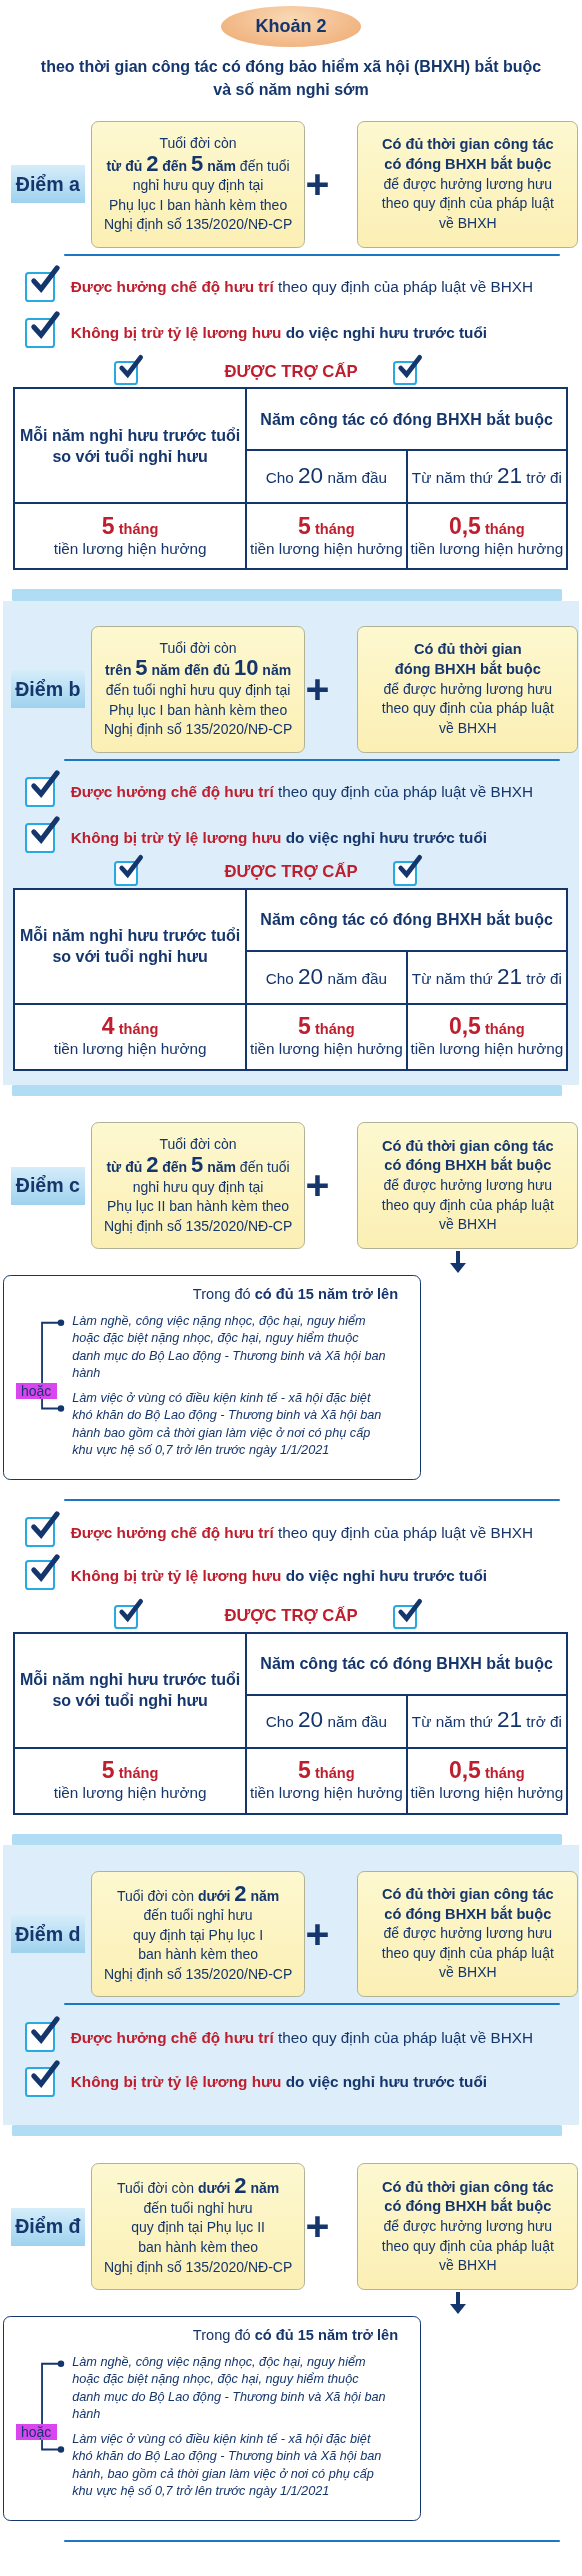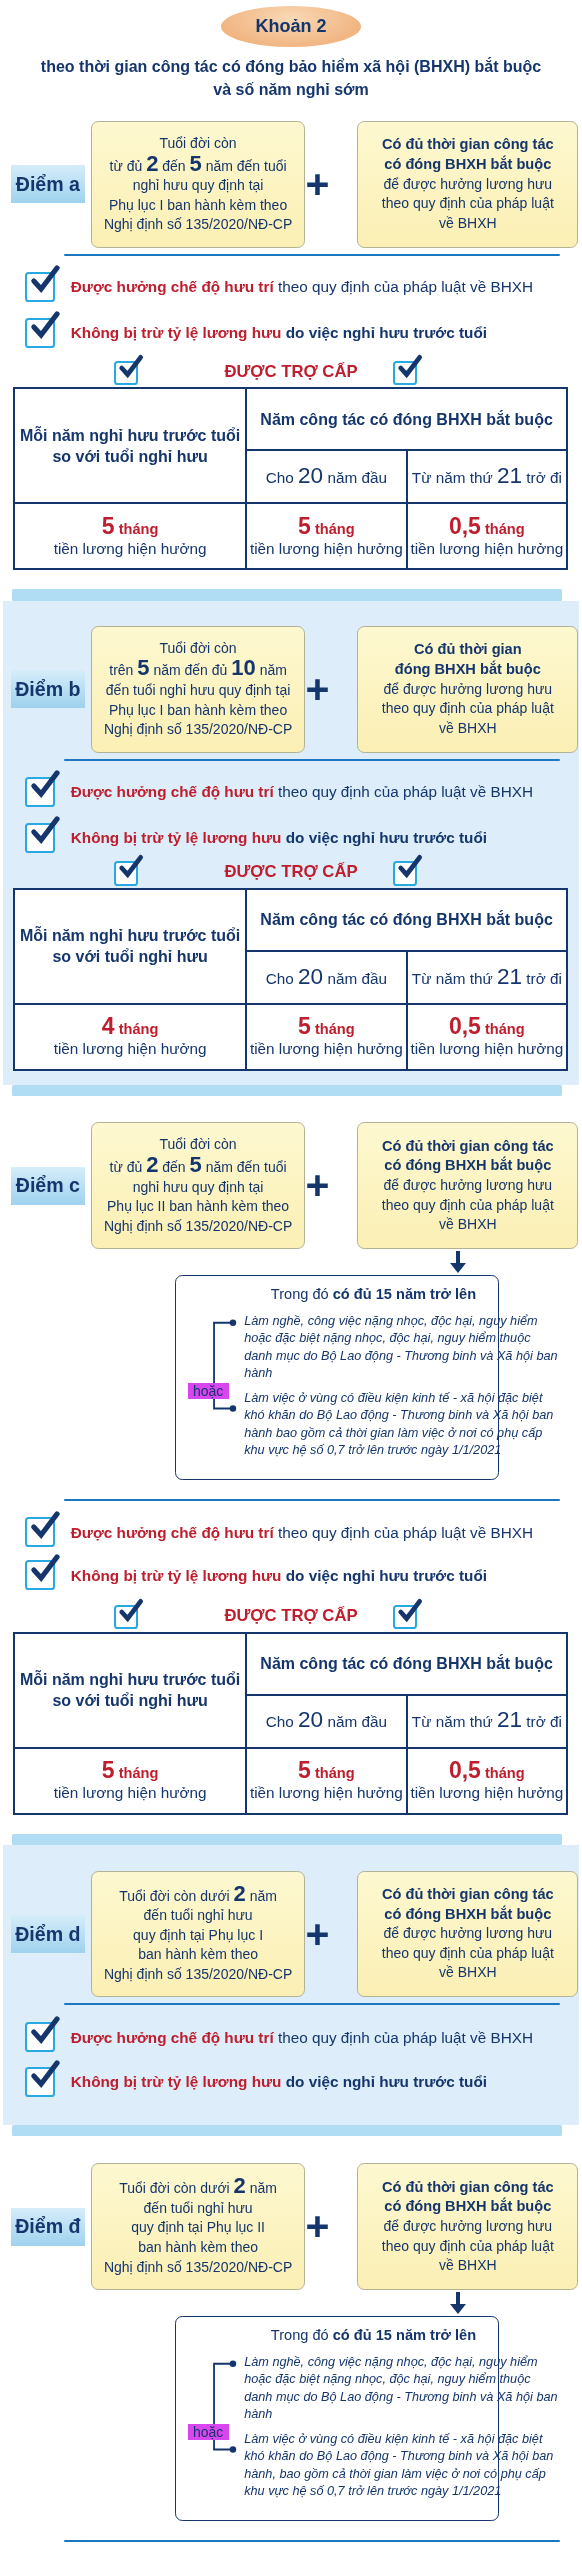--- a/index.html
+++ b/index.html
@@ -23,21 +23,21 @@
         font-size:19.6px;font-weight:bold;color:#15366d;}
   .ybox{background:linear-gradient(180deg,#fdf8d0 0%,#fbefb4 100%);
         border:0.7px solid #b1b193;border-radius:7.3px;min-height:119px;
         display:flex;flex-direction:column;justify-content:center;
         font-size:14px;line-height:19.6px;text-align:center;color:#15366d;padding:2.9px 4.4px;}
   .ybox.l{width:204px;margin-left:5.8px;flex:none;}
   .ybox.r{width:210px;flex:none;margin-left:28px;}
   .plusbox{flex:1;display:flex;align-items:center;justify-content:center;}
   .plus{font-size:41px;font-weight:bold;color:#15366d;line-height:29px;}
   .ybl{white-space:nowrap;}
-  .ybl .sp-b{font-weight:normal;}
+  .ybl .sp-b{font-weight:bold;}
   .ybl .sp-big{font-weight:bold;font-size:22px;line-height:19.6px;}
   .ybox .bold{font-weight:bold;font-size:14.6px;}
   
   .sep{height:2.2px;width:496px;margin:5.8px 0 0 61px;background:#1c77c3;border:0;border-radius:1.5px;}
   
   .cb{position:relative;width:26px;height:26px;border:2.2px solid #29a9e1;border-radius:3.6px;
       background:#ffffff;flex:none;}
   .cb svg{position:absolute;left:0.7px;top:-8.7px;width:32px;height:32px;overflow:visible;}
   .cb.small{width:20.4px;height:20.4px;border-width:2.2px;}
   .cb.small svg{width:26px;height:26px;top:-8px;}
@@ -68,21 +68,21 @@
   .vnum{font-size:23px;font-weight:bold;color:#be1e2d;line-height:23px;}
   .vunit{font-size:14.6px;font-weight:bold;color:#be1e2d;}
   .vcap{font-size:15.3px;color:#15366d;line-height:19px;margin-top:1px;}
   
   .arrow-down{width:20.4px;margin-left:445px;height:26px;padding-top:1.5px;box-sizing:border-box;}
   .arrow-down .shaft{width:3.6px;height:12.4px;background:#15366d;margin:0 auto;}
   .arrow-down .head{width:0;height:0;margin:0 auto;
        border-left:8.7px solid transparent;border-right:8.7px solid transparent;
        border-top:10.2px solid #15366d;}
   
-  .detail{margin-left:172px;width:324px;box-sizing:border-box;min-height:205px;
+  .detail{width:418px;box-sizing:border-box;min-height:205px;
           background:#ffffff;border:1.5px solid #15366d;border-radius:7.3px;
           padding:10.2px 11.6px 10.2px 7.3px;}
   .detail-head{text-align:right;padding-right:10.2px;font-size:14.6px;color:#15366d;
                margin-bottom:10.2px;}
   .detail-head b{font-weight:bold;}
   .detail-body{position:relative;min-height:154px;}
   .detail-body svg.bracket{position:absolute;left:8.7px;top:1.5px;overflow:visible;}
   .hoac{position:absolute;left:4.4px;top:70px;width:41px;text-align:center;
         background:#d946ef;font-size:14px;color:#15366d;}
   .bullets{margin-left:61px;width:317px;}

